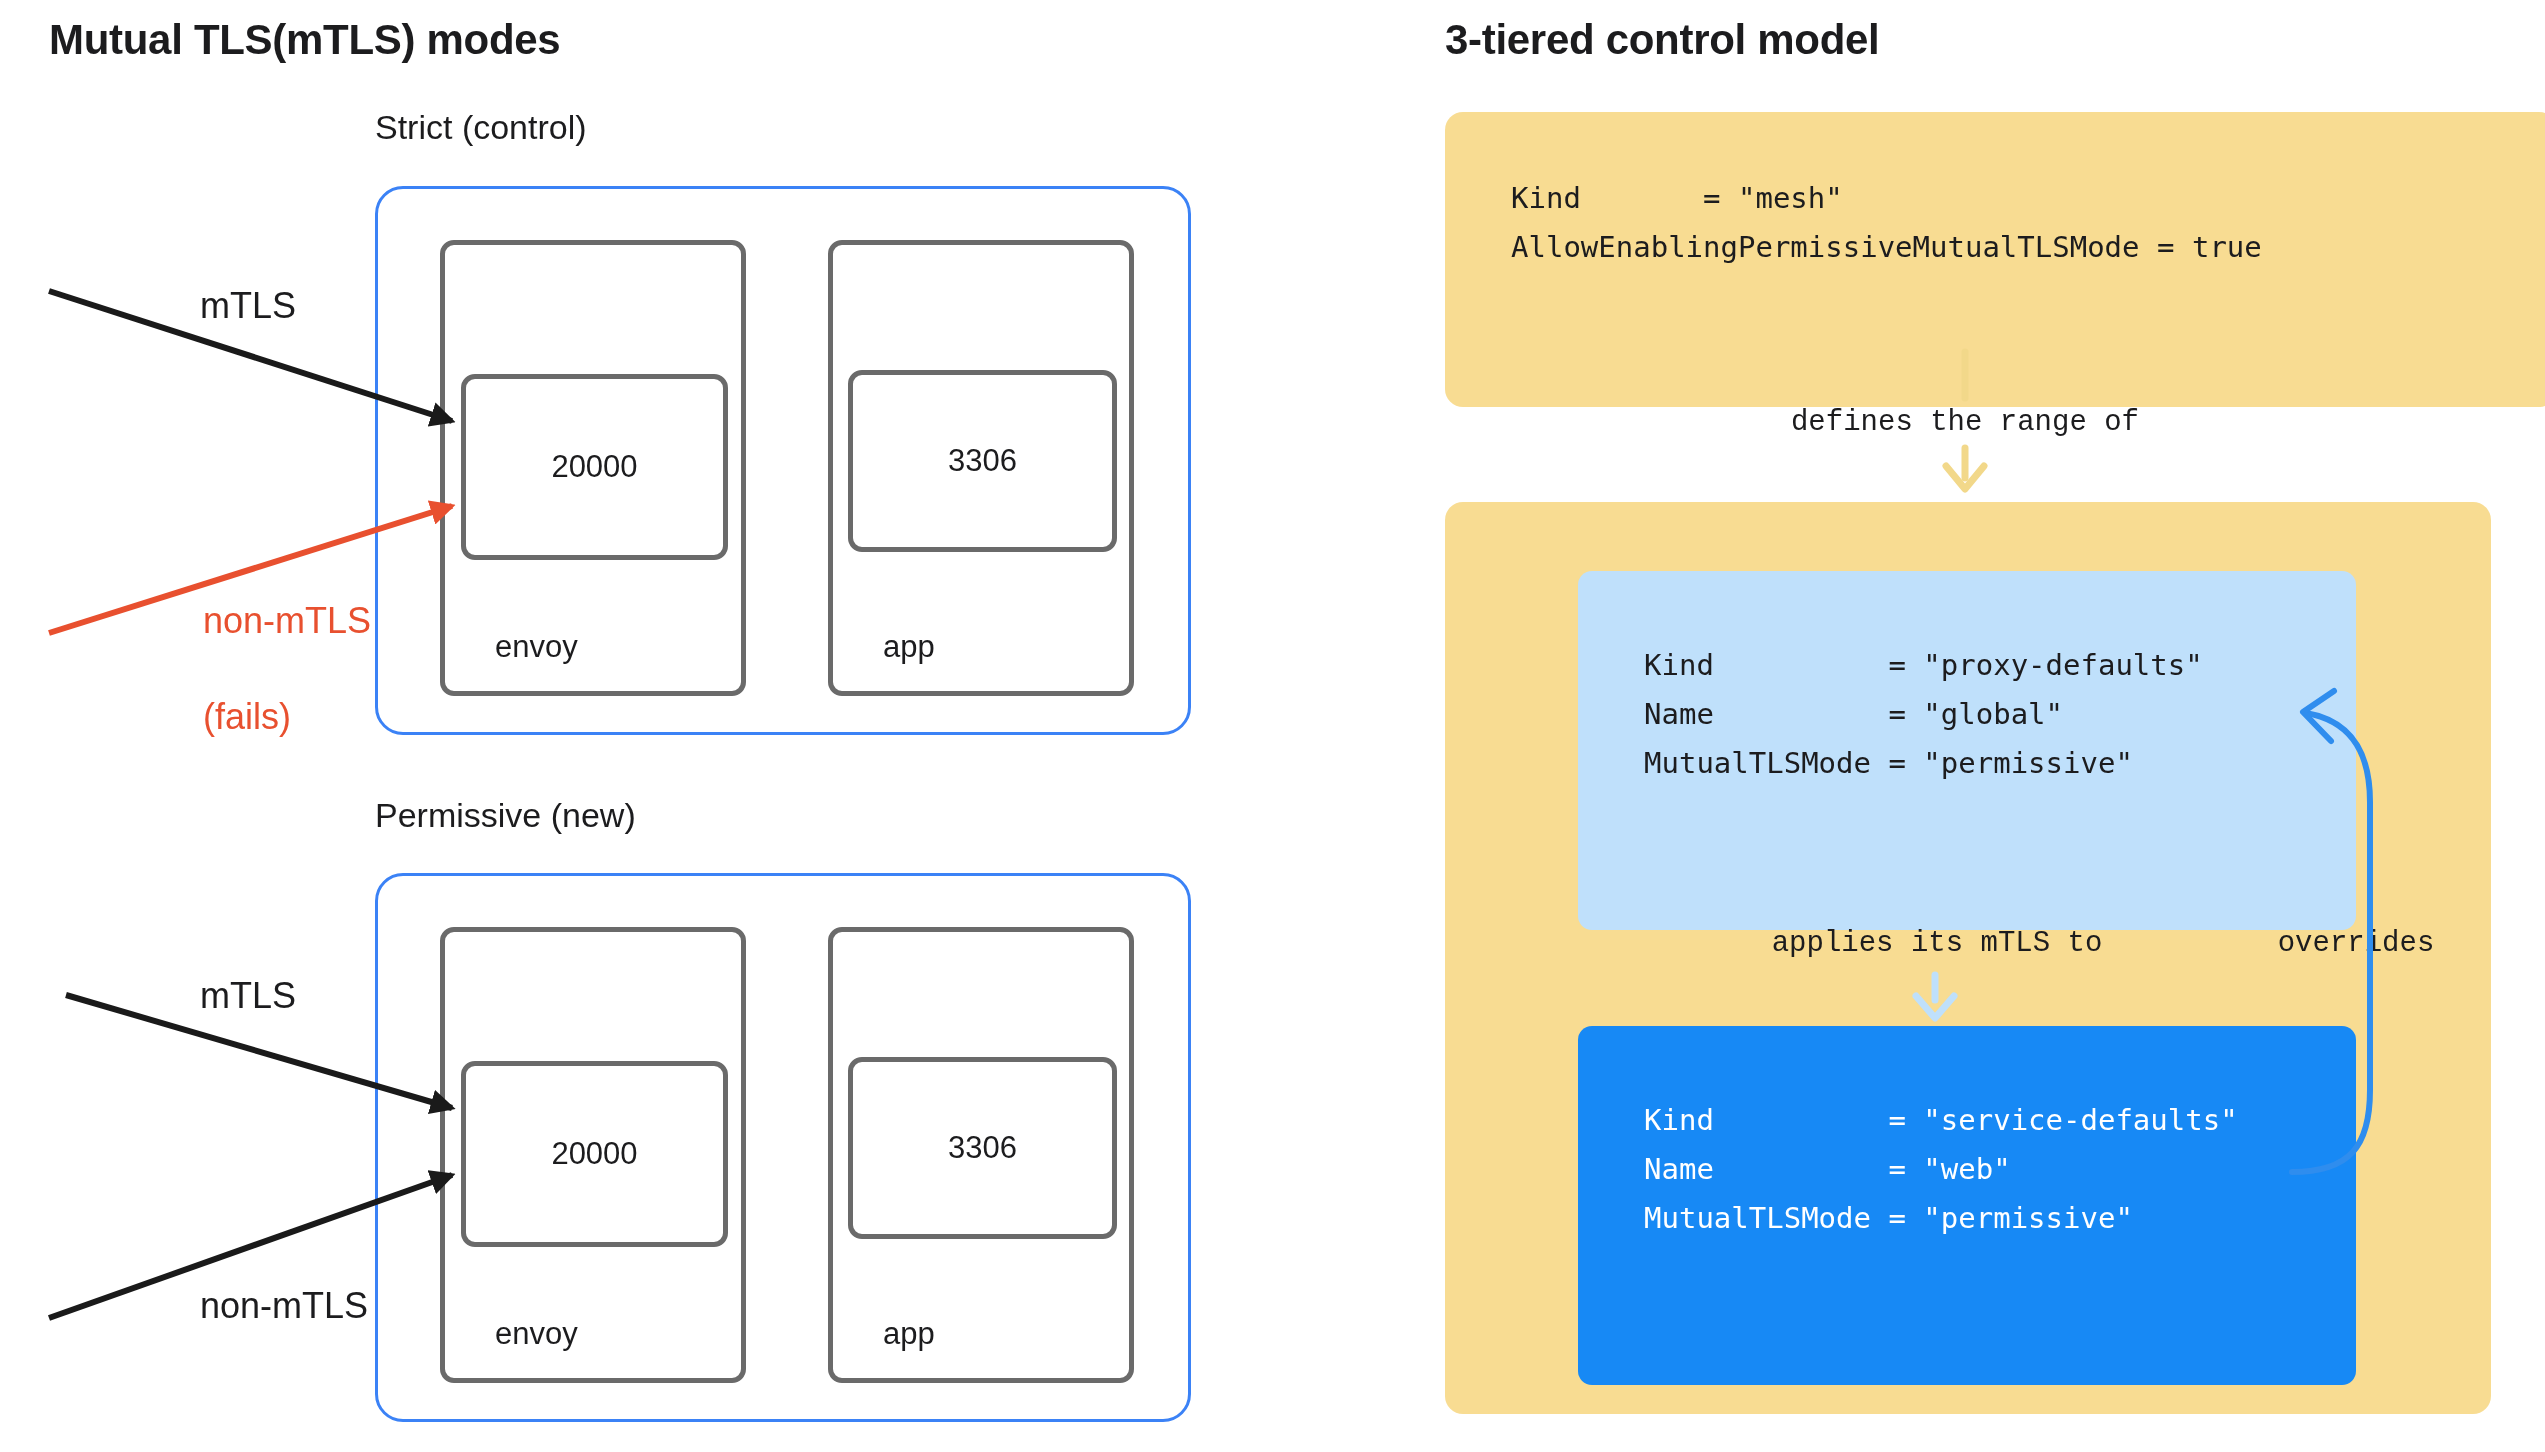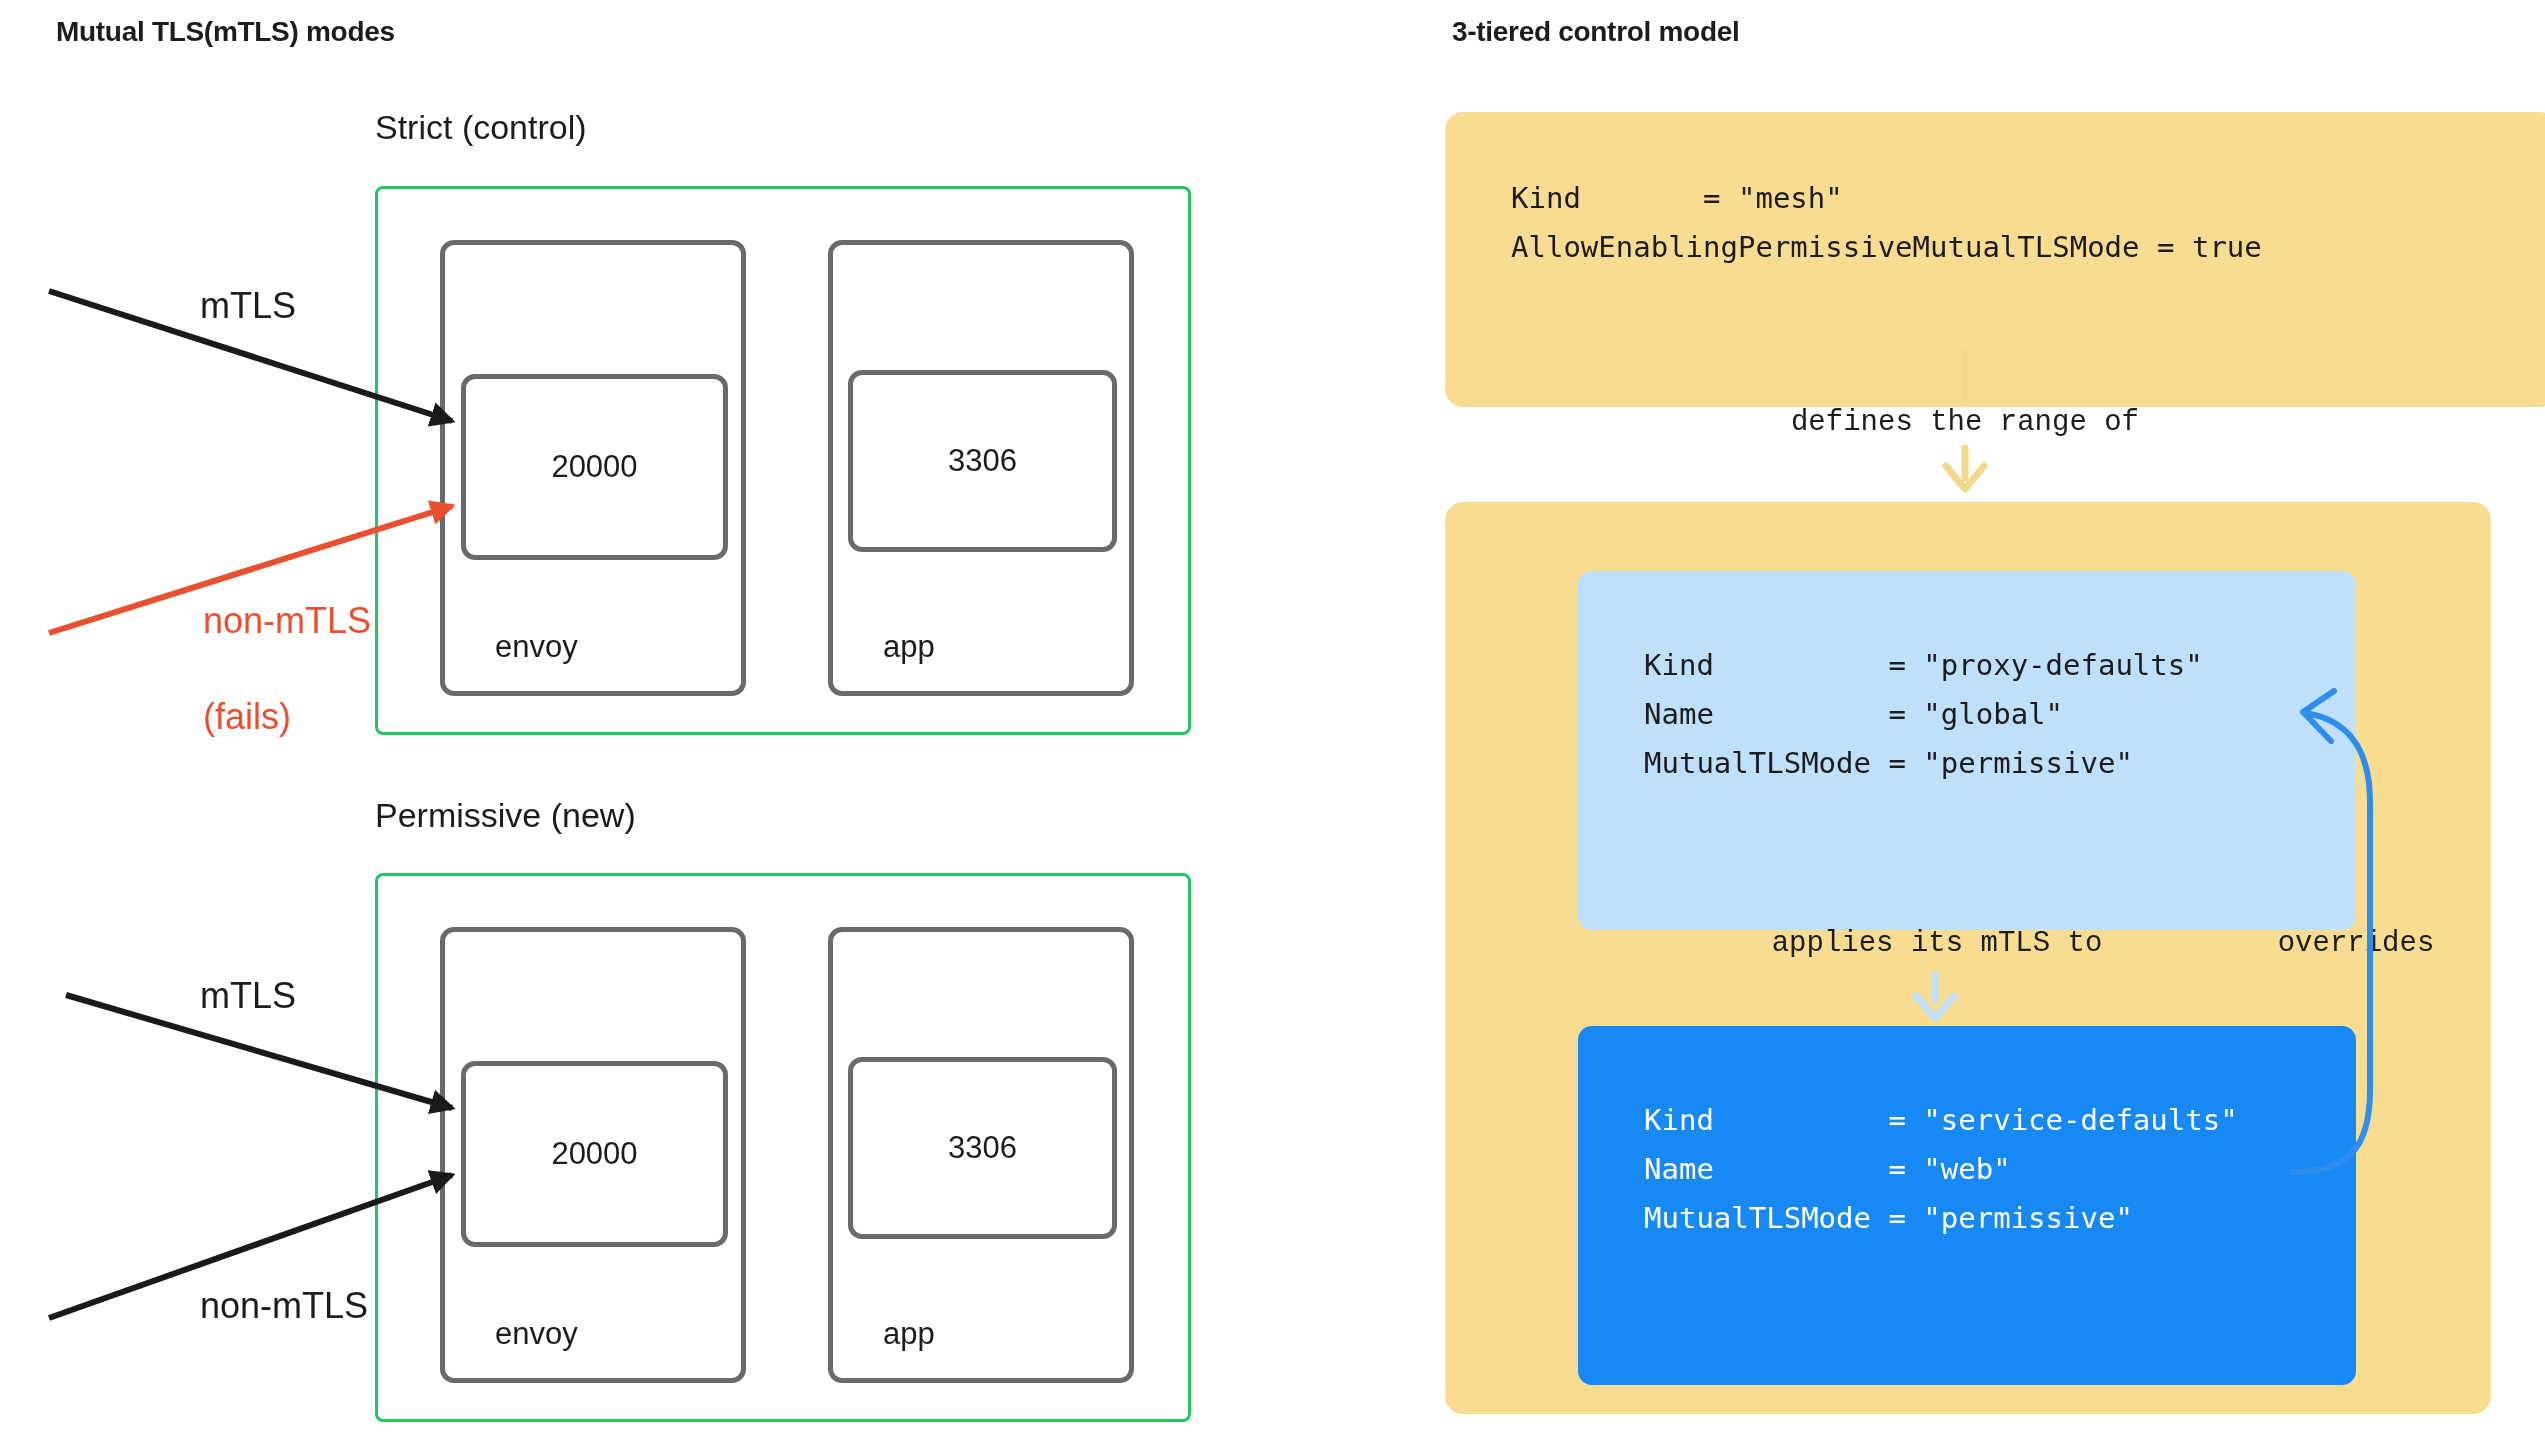--- a/index.html
+++ b/index.html
@@ -3,23 +3,23 @@
 <meta charset="utf-8">
 <style>
   html, body { margin: 0; padding: 0; }
   body {
     width: 2545px; height: 1452px; position: relative;
     background: #ffffff; color: #1c1c1e;
     font-family: "Liberation Sans", "DejaVu Sans", sans-serif;
     overflow: hidden;
   }
   .abs { position: absolute; }
-  .h1 { font-size: 28px; font-weight: 700; letter-spacing: -0.3px; margin-left: 7px; }
+  .h1 { font-size: 42px; font-weight: 700; letter-spacing: -0.3px; }
   .h2 { font-size: 34px; font-weight: 400; }
-  .panel { position: absolute; border: 3px solid #22c55e; border-radius: 8px; background: #ffffff; }
+  .panel { position: absolute; border: 3px solid #3b82f6; border-radius: 28px; background: #ffffff; }
   .gbox { position: absolute; border: 5px solid #6a6a6a; border-radius: 14px; background: #ffffff; }
   .port { position: absolute; border: 5px solid #6a6a6a; border-radius: 14px; background: #ffffff;
           display: flex; align-items: center; justify-content: center; font-size: 31px; }
   .boxlabel { position: absolute; left: 32px; bottom: 26px; font-size: 31px; margin-left: 18px; }
   .alabel { position: absolute; font-size: 36px; white-space: nowrap; }
   .red { color: #E8502F; }
   .ybox { position: absolute; background: #F8DC92; border-radius: 18px; }
   .bluebox-light { position: absolute; background: #BFE0FB; border-radius: 14px; color: #1c1c1e; }
   .bluebox { position: absolute; background: #1789F5; border-radius: 14px; color: #ffffff; }
   .mono { font-family: "DejaVu Sans Mono", "Liberation Mono", monospace; font-size: 29px; }

